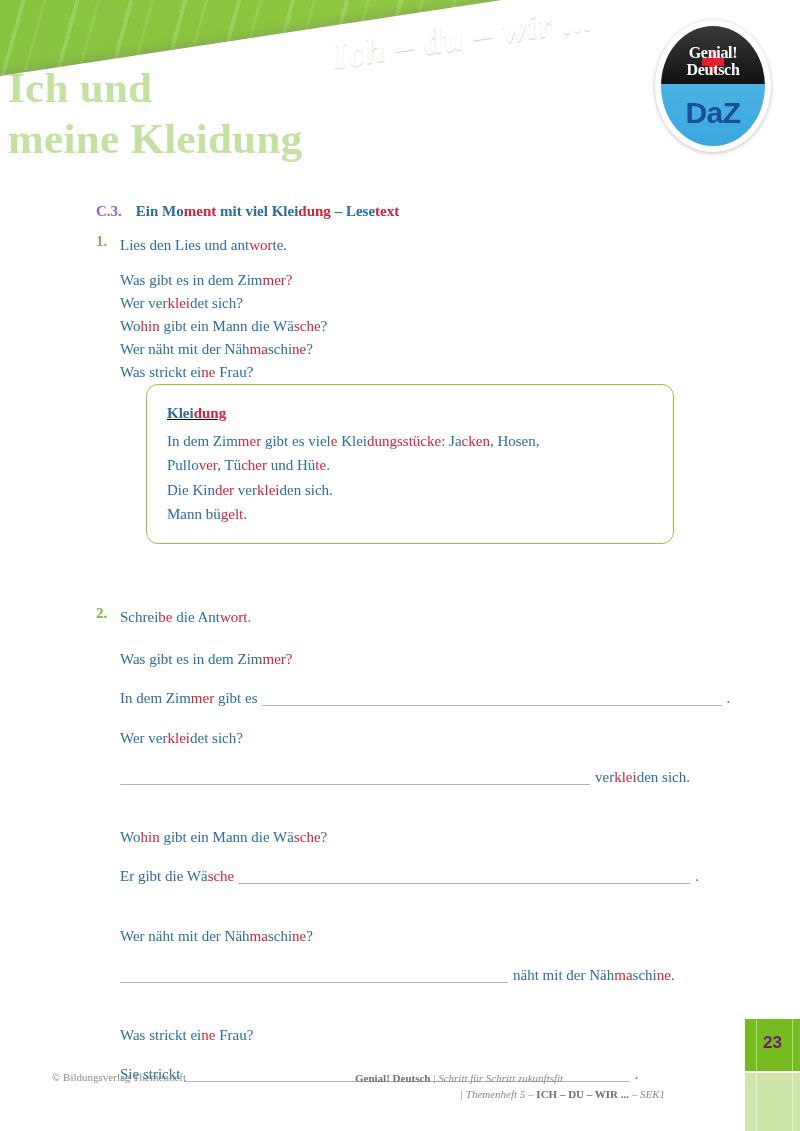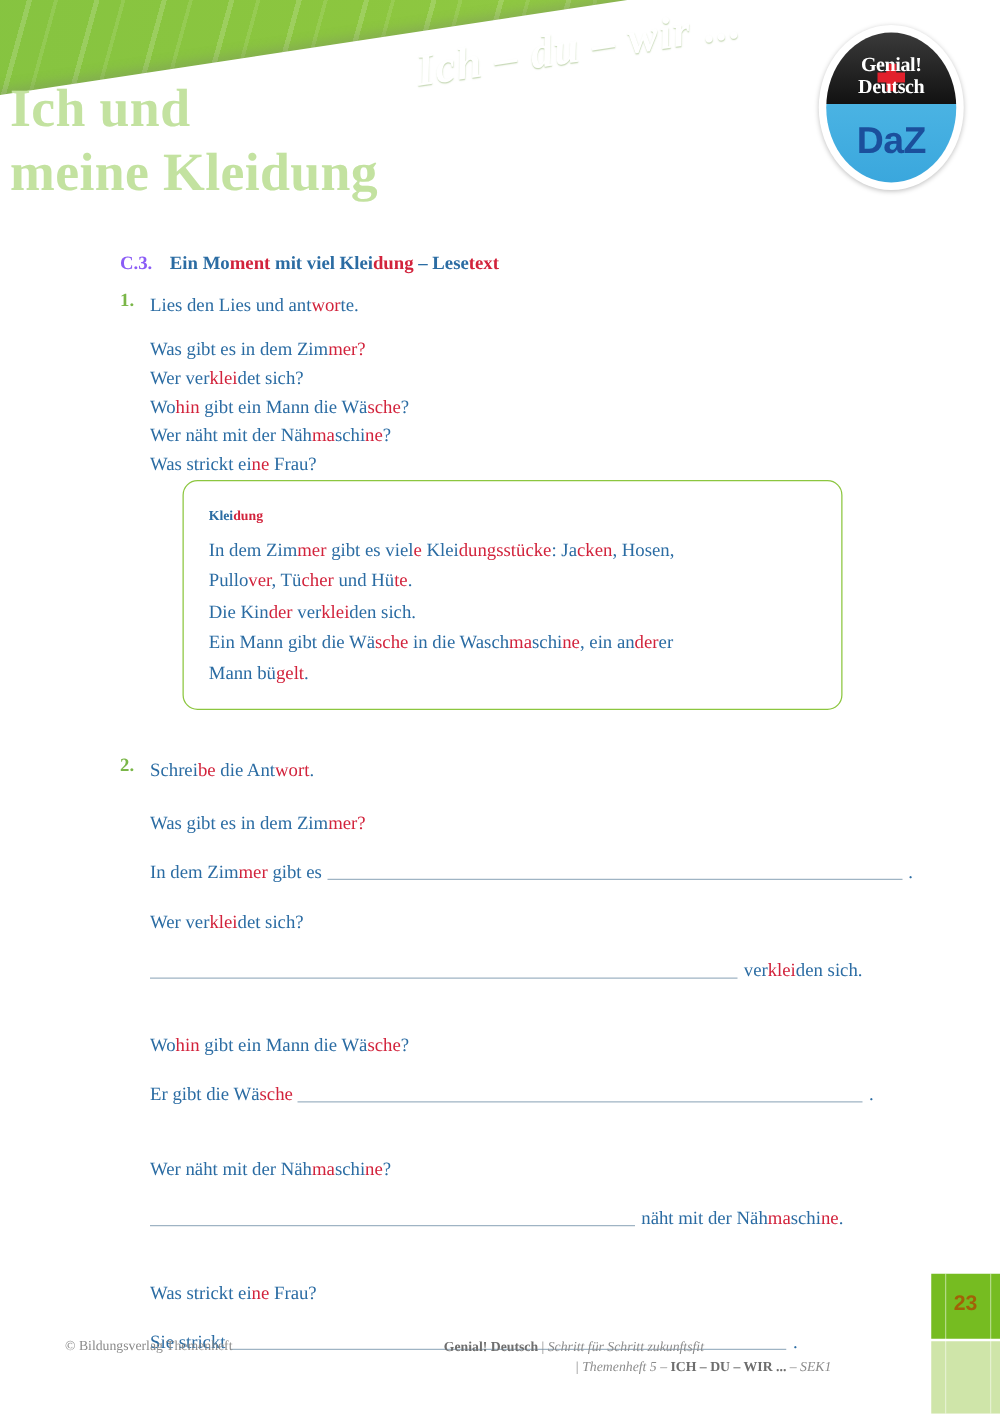--- a/index.html
+++ b/index.html
@@ -230,22 +230,23 @@
     border: 1.6px solid #8cc63f;
     border-radius: 12px;
     padding: 16px 20px 16px 20px;
     background: #ffffff;
     font-family: "Liberation Serif", serif;
     font-size: 15px;
     line-height: 24.5px;
   }
   #reading-box-title {
     font-weight: bold;
-    font-size: 11px;
+    font-size: 15px;
     margin-bottom: 3px;
+    text-decoration: underline;
   }
   #reading-box-body div { white-space: normal; }
 
   
   #ex2 {
     position: absolute;
     left: 96px;
     top: 430px;
     width: 640px;
   }
@@ -259,21 +260,21 @@
   .qa-q {
     font-size: 15px;
     line-height: 20px;
     white-space: nowrap;
   }
   .qa-a {
     margin-top: 19px;
     font-size: 15px;
     line-height: 20px;
     display: flex;
-    align-items: flex-start;
+    align-items: center;
     white-space: nowrap;
   }
   .qa-a .pre { margin-right: 4px; }
   .qa-a .post { margin-left: 5px; }
   .ruled {
     border-bottom: 1px solid #9fb4c4;
     height: 15px;
     display: inline-block;
   }
 
@@ -331,21 +332,21 @@
     position: absolute;
     left: 47px; top: 0;
     width: 1px; height: 112px;
     background: rgba(255,255,255,0.45);
   }
   #page-number {
     position: absolute;
     left: 0; top: 14px;
     width: 55px;
     text-align: center;
-    color: #a16207;
+    color: #701a75;
     font-family: "Liberation Sans", sans-serif;
     font-weight: bold;
     font-size: 17px;
   }
 </style>
 </head>
 <body>
 
 <div id="header-banner">
   <div id="banner-green"></div>
@@ -388,21 +389,20 @@
         <div><span class="blue">Was strickt ei</span><span class="red">ne</span><span class="blue"> Frau?</span></div>
       </div>
   </div>
 
   <div id="reading-box">
     <div id="reading-box-title"><span class="blue">Klei</span><span class="red">dung</span></div>
     <div id="reading-box-body">
         <div><span class="blue">In dem Zim</span><span class="red">mer</span><span class="blue"> gibt es viel</span><span class="red">e</span><span class="blue"> Klei</span><span class="red">dungsstücke</span><span class="blue">: Ja</span><span class="red">cken</span><span class="blue">, Hosen,</span></div>
         <div><span class="blue">Pullo</span><span class="red">ver</span><span class="blue">, Tü</span><span class="red">cher</span><span class="blue"> und Hü</span><span class="red">te</span><span class="blue">.</span></div>
         <div><span class="blue">Die Kin</span><span class="red">der</span><span class="blue"> ver</span><span class="red">klei</span><span class="blue">den sich.</span></div>
-        <div><span class="blue">Ein Mann gibt die Wä</span><span class="red">sche</span><span class="blue"> in die Wasch</span><span class="red">ma</span><span class="blue">schi</span><span class="red">ne</span><span class="blue">, ein an</span><span class="red">der</span><span class="blue">er</span></div>
         <div><span class="blue">Mann bü</span><span class="red">gelt</span><span class="blue">.</span></div>
       </div>
   </div>
 
   <div id="ex2">
     <span class="ex-num">2.</span>
     <div class="ex-body" id="ex2-instruction"><span class="blue">Schrei</span><span class="red">be</span><span class="blue"> die Ant</span><span class="red">wort</span><span class="blue">.</span></div>
     <div id="ex2-items">
         <div class="qa-block">
           <div class="qa-q"><span class="blue">Was gibt es in dem Zim</span><span class="red">mer?</span></div>

